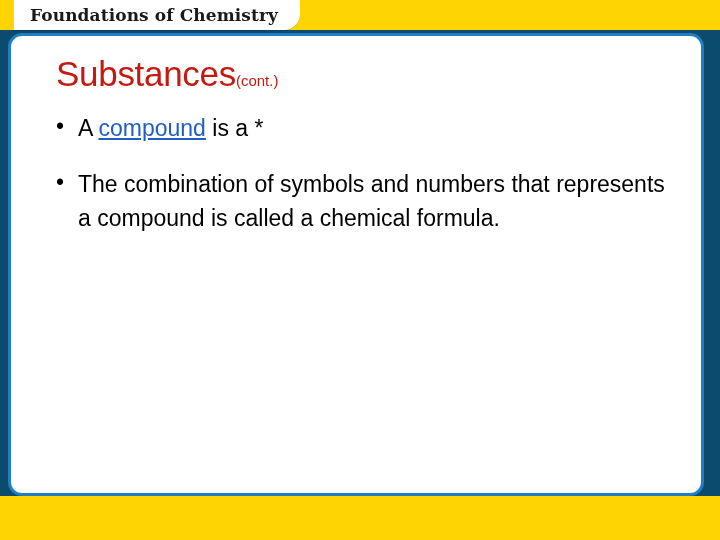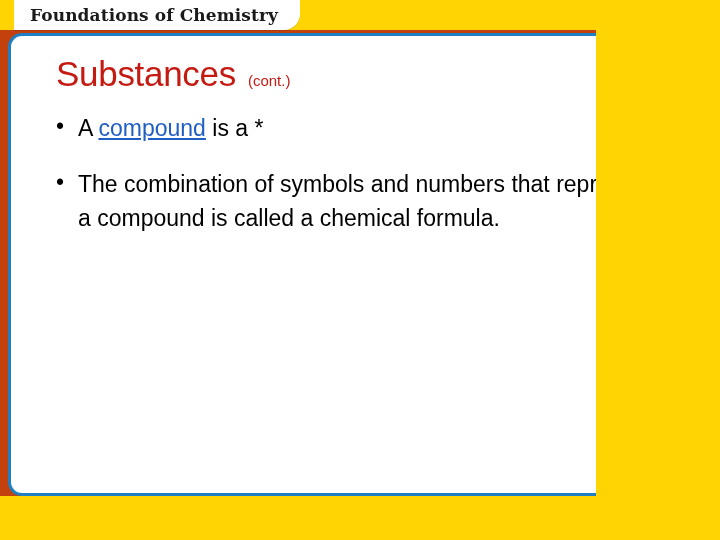--- a/index.html
+++ b/index.html
@@ -8,23 +8,23 @@
   }
   body {
     width: 720px;
     height: 540px;
     overflow: hidden;
     font-family: "Liberation Sans", sans-serif;
     background: #ffd400;
   }
   .slide {
     position: relative;
-    width: 596px;
+    width: 720px;
     height: 540px;
-    background: #c2410c;
+    background: #0c4a6e;
     overflow: hidden;
   }
   
   .header-band {
     position: absolute;
     left: 0;
     top: 0;
     width: 720px;
     height: 30px;
     background: #ffd400;
@@ -90,21 +90,21 @@
   }
   .heading-main {
     font-size: 35px;
     color: #c41a12;
     font-family: Liberation Sans, sans-serif;
     letter-spacing: -0.3px;
   }
   .heading-cont {
     font-size: 15px;
     color: #c41a12;
-    margin-left: 12px;
+    margin-left: 0;
     font-family: "Liberation Sans", sans-serif;
   }
   .bullets {
     position: absolute;
     left: 45px;
     top: 75px;
     width: 615px;
   }
   .bullet {
     display: flex;

